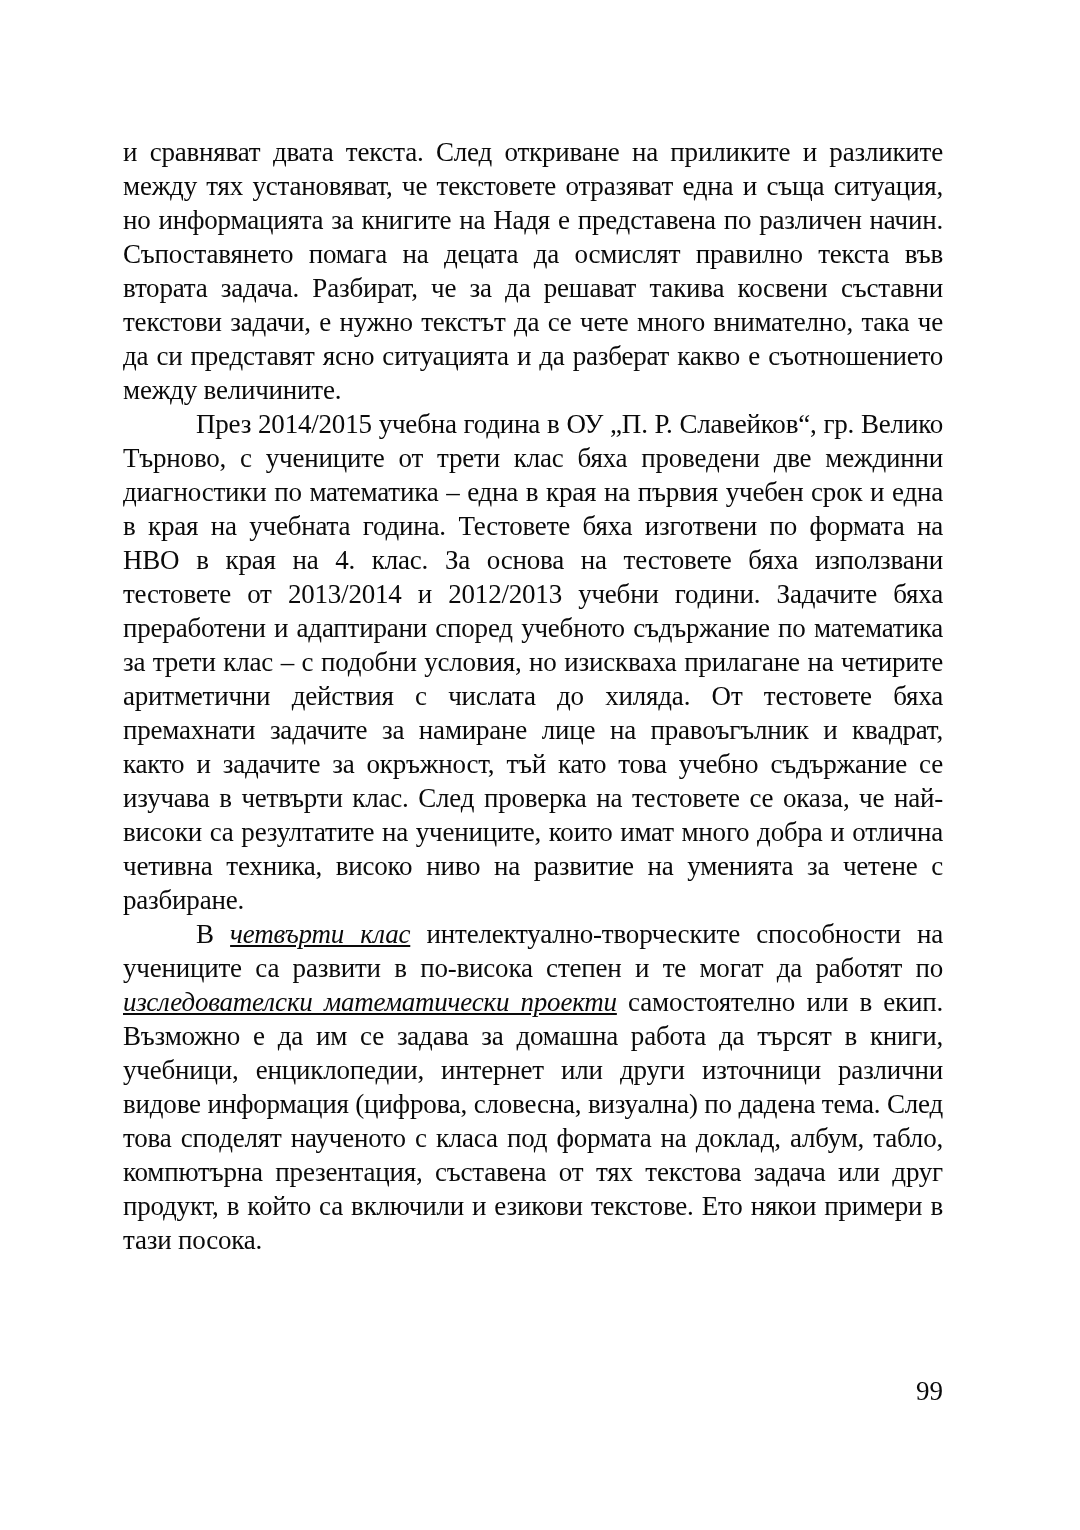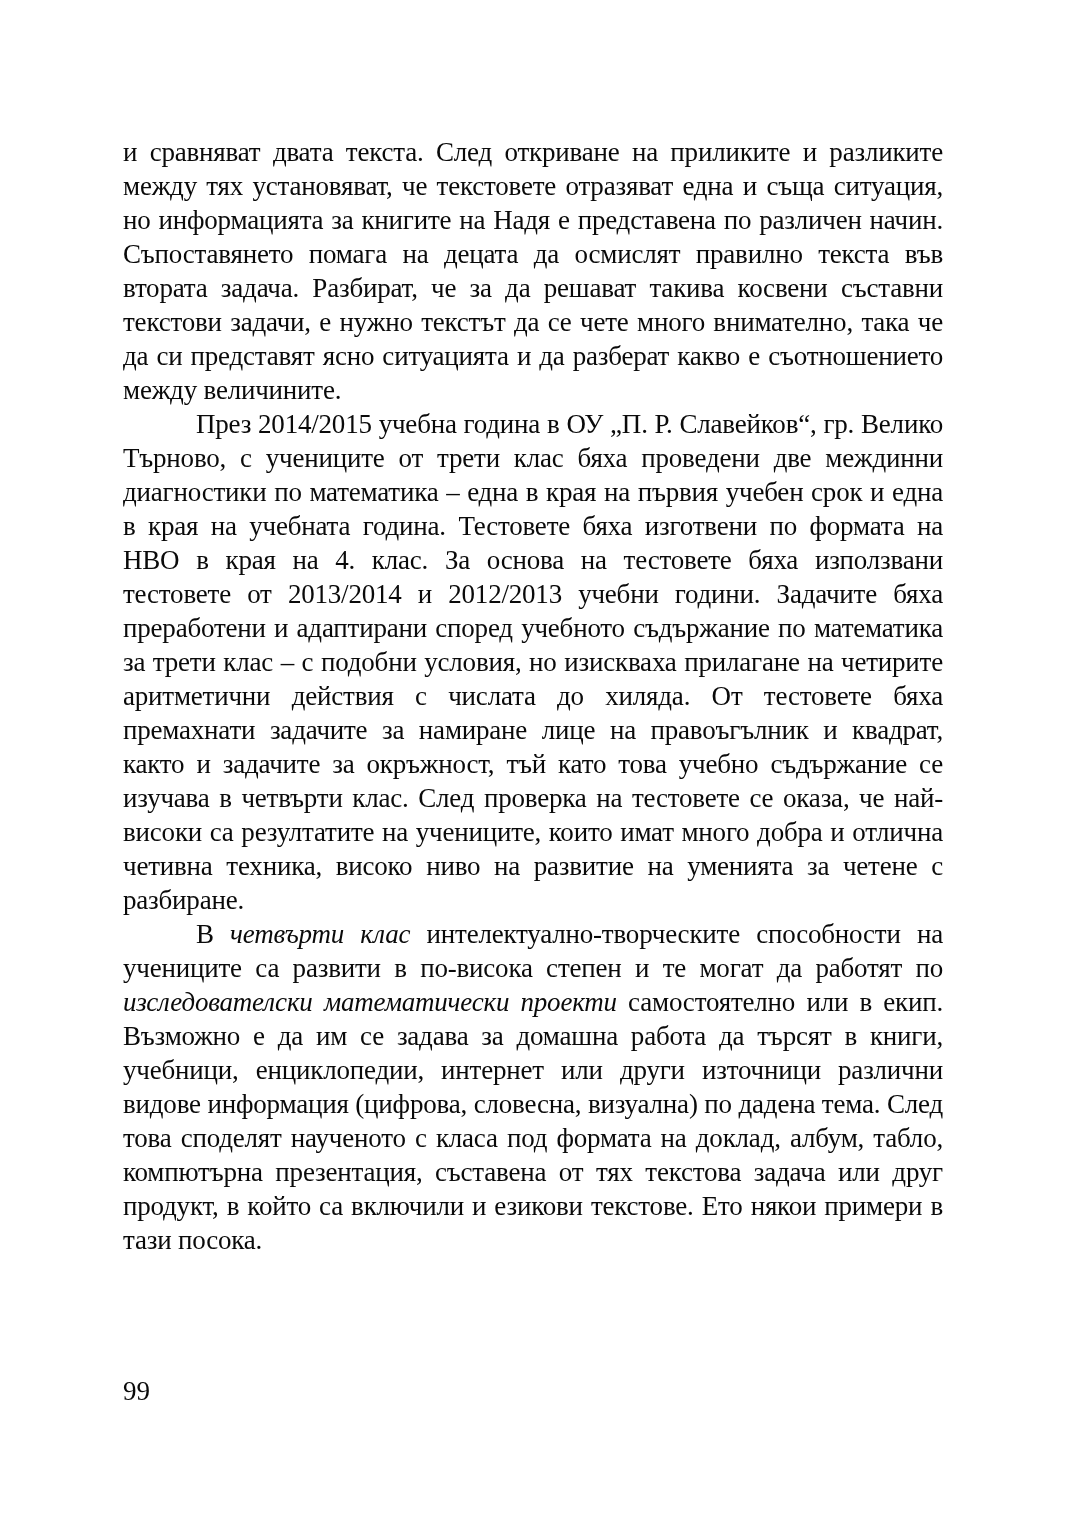--- a/index.html
+++ b/index.html
@@ -39,30 +39,31 @@
     padding: 0;
   }
   .para.indent {
     text-indent: 73px;
   }
   .para.bullet-indent {
     text-indent: 57px;
   }
   .italic {
     font-style: italic;
+    text-decoration: underline;
   }
   .bullet-marker {
     margin-right: 16px;
   }
   .footer {
     position: absolute;
     left: 123px;
     top: 1374px;
     width: 820px;
-    text-align: left;
+    text-align: right;
     font-size: 27px;
     line-height: 34px;
   }
 </style>
 </head>
 <body>
 
 <div class="page">
 
   <div class="text-block">

